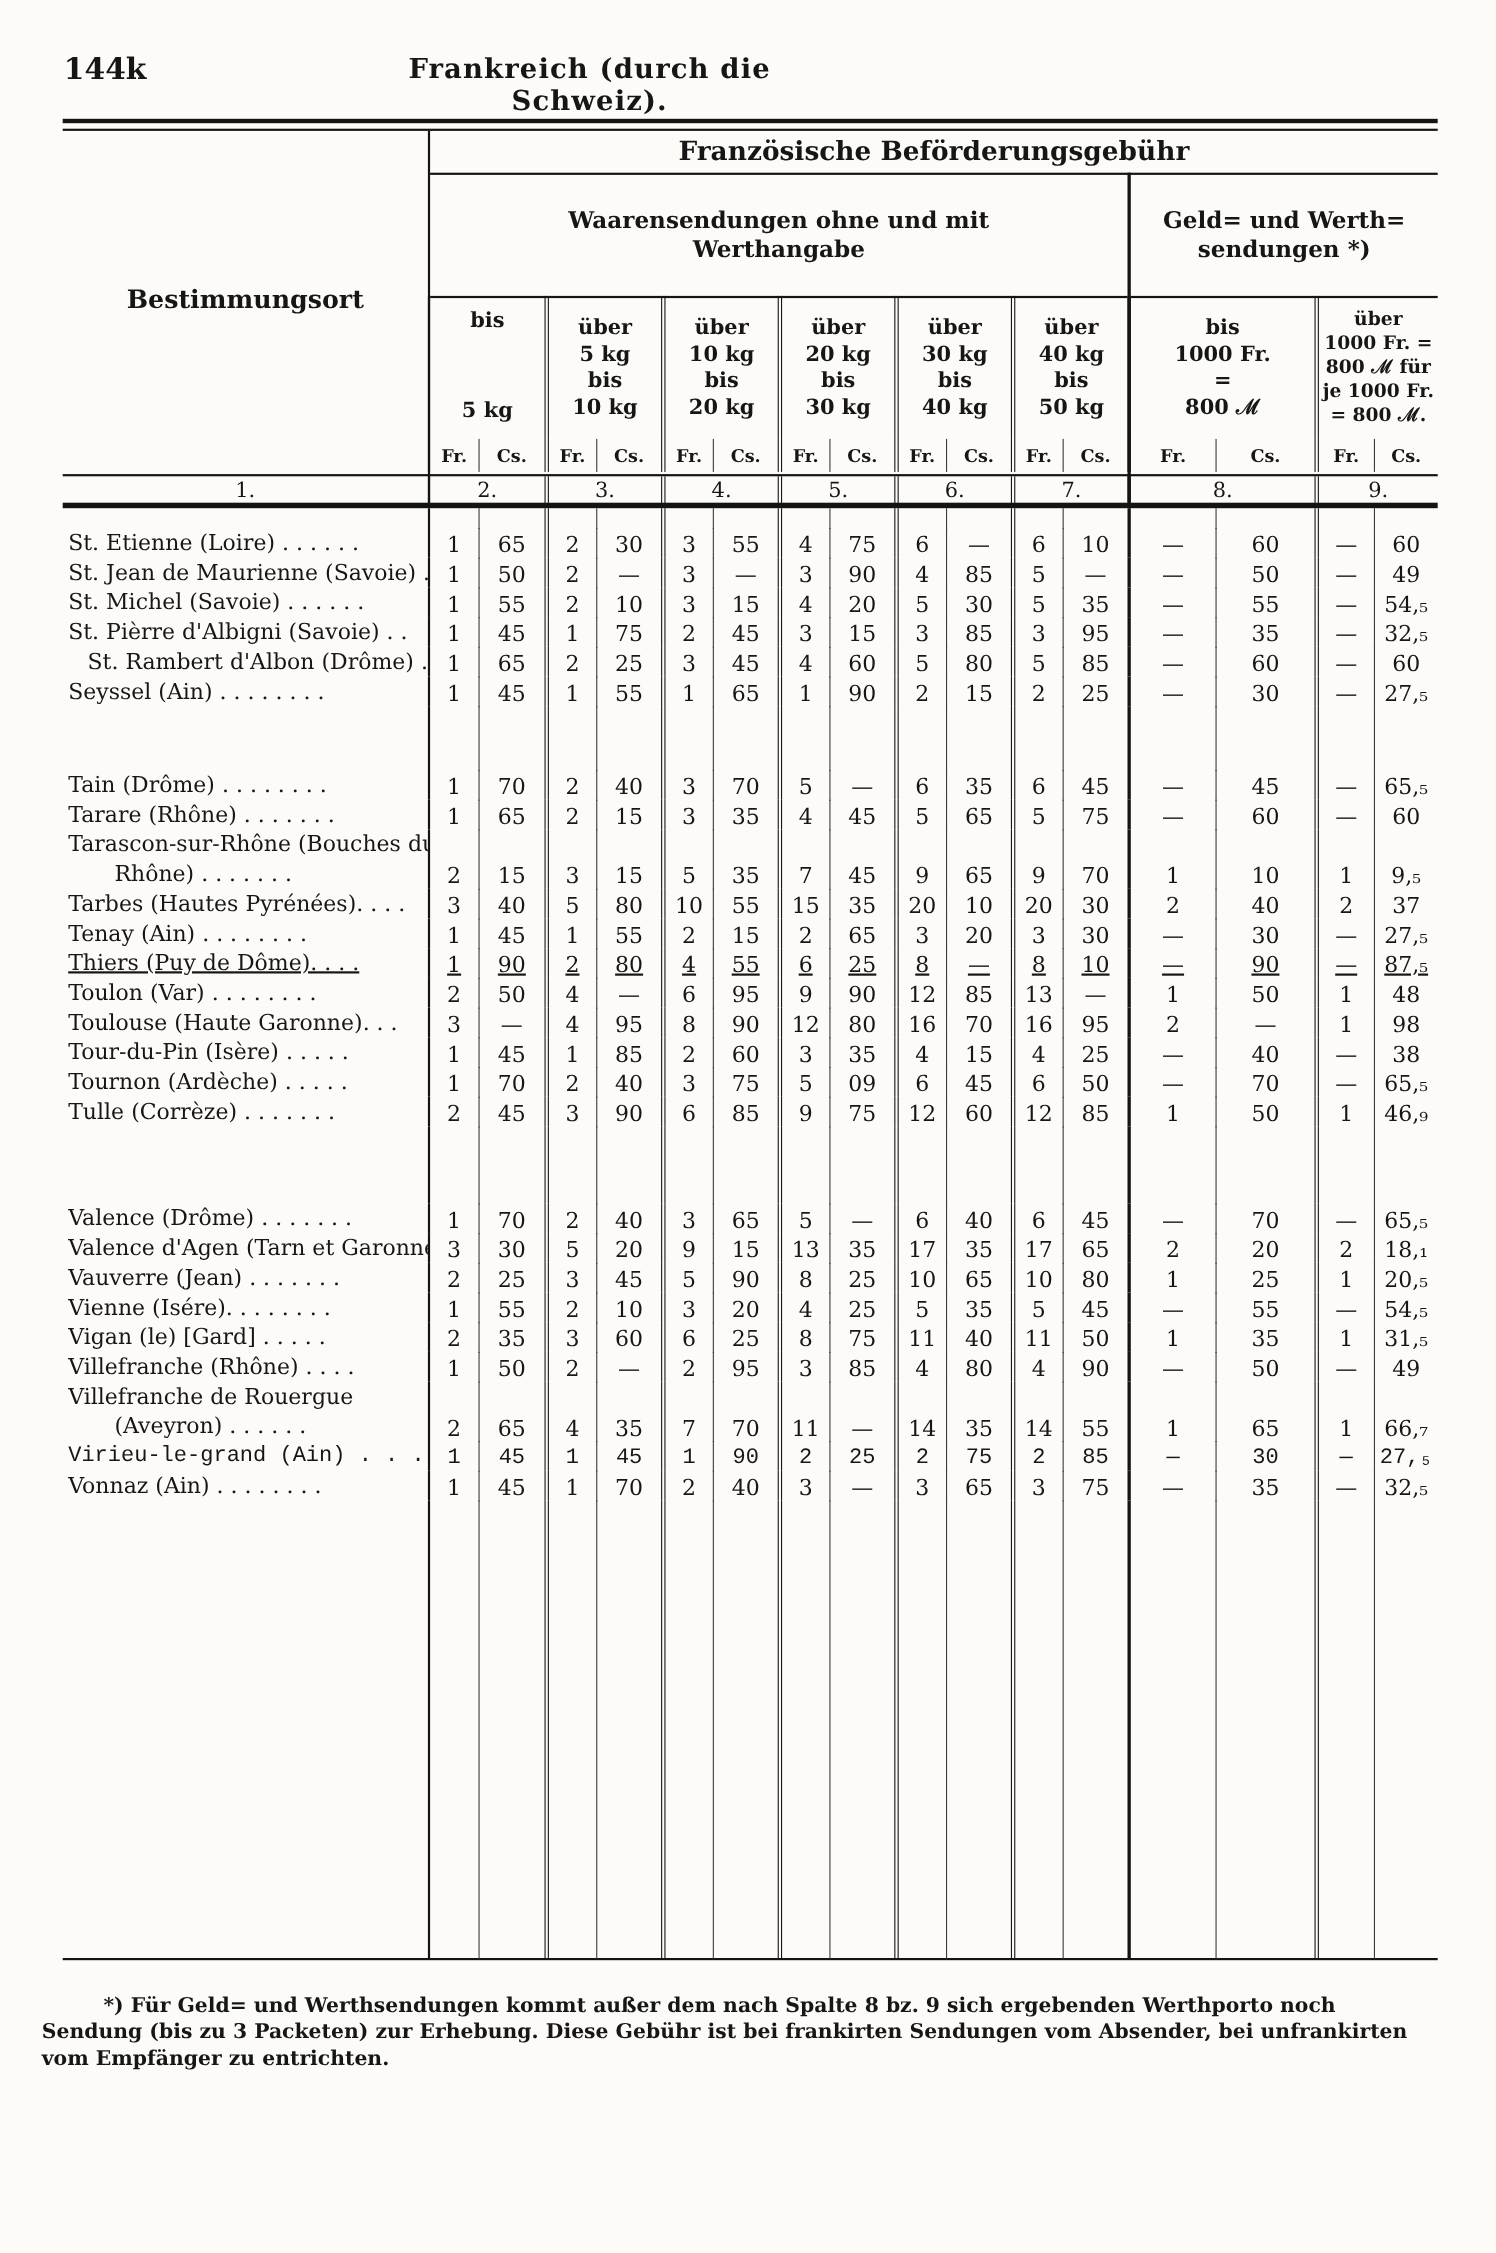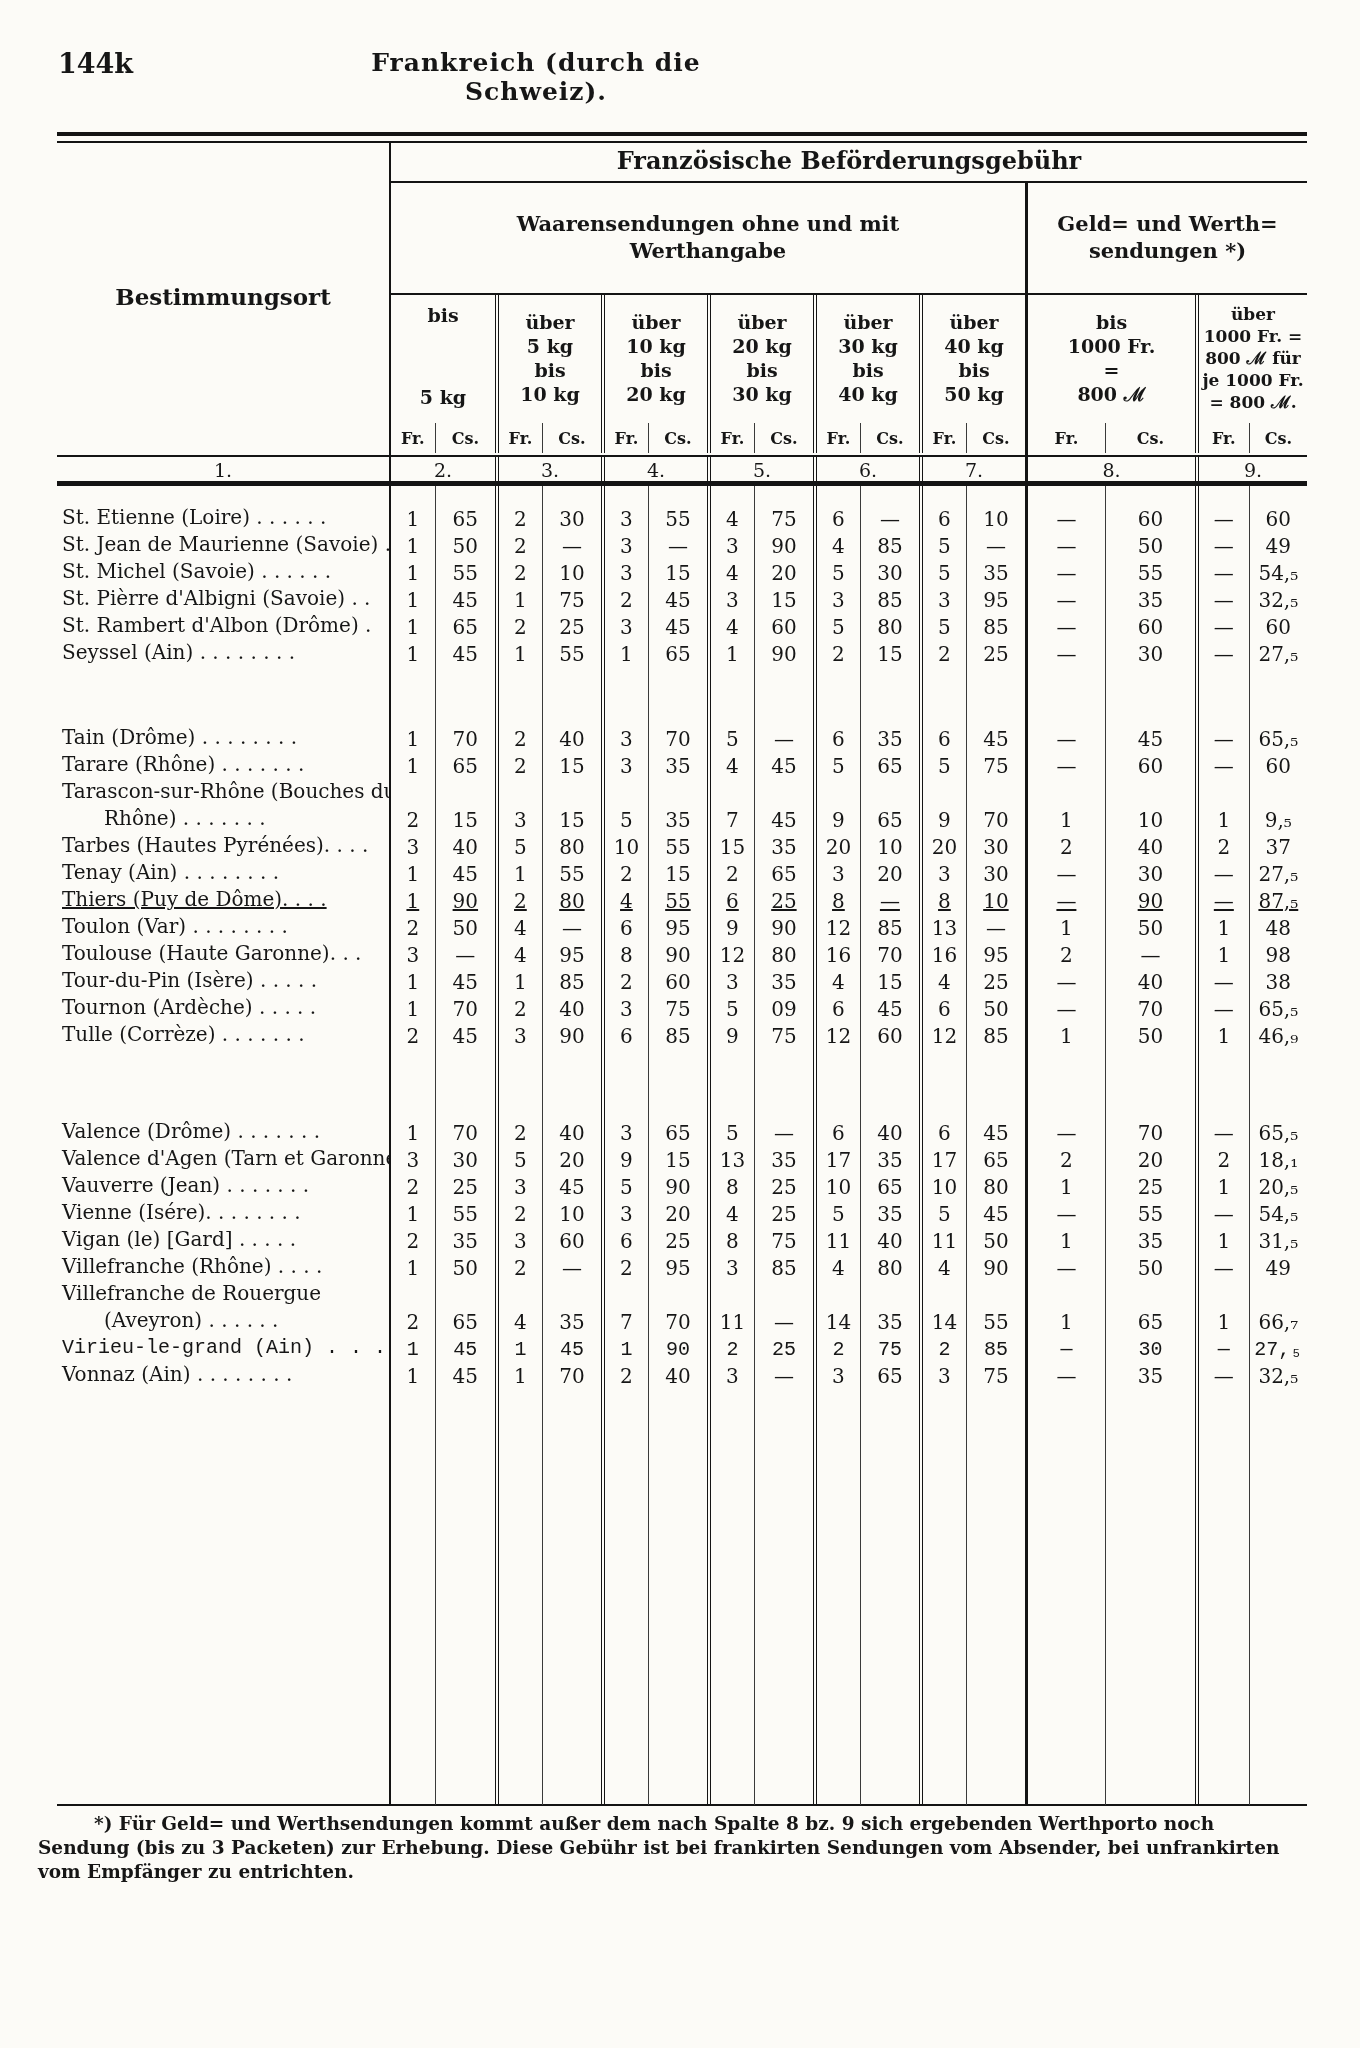--- a/index.html
+++ b/index.html
@@ -7,21 +7,21 @@
     width:1360px;height:2048px;position:relative;
     background:#fcfbf7;color:#161616;
     font-family:"DejaVu Serif", serif;
     overflow:hidden;
   }
   .fraktur{font-weight:bold;font-family:"DejaVu Serif", serif;}
   #pageno{position:absolute;left:58px;top:48px;font-size:27px;font-weight:bold;}
   #ptitle{position:absolute;left:296px;top:48px;width:480px;text-align:center;
           font-size:25px;letter-spacing:1px;}
   
-  #ttable{position:absolute;left:57px;top:132px;width:1250px;}
+  #ttable{position:absolute;left:57px;top:108px;width:1250px;}
   .rule-top{height:5px;border-top:4px solid #141414;border-bottom:2px solid #141414;}
   .rule-heavy{height:0;border-top:5px solid #141414;}
   .rule-bottom{height:0;border-top:2px solid #141414;}
   #hdr{position:relative;height:338px;}
   .vline{position:absolute;background:#141414;}
   #v-name{left:332px;top:0;width:2px;height:338px;}
   #v-geld{left:968px;top:38px;width:3px;height:300px;}
   #main-h{position:absolute;left:334px;top:0;width:916px;height:38px;
           text-align:center;font-size:24px;line-height:36px;border-bottom:2px solid #141414;}
   #bestimm{position:absolute;left:0;top:140px;width:332px;text-align:center;font-size:23px;}
@@ -364,21 +364,21 @@
         </div>
         <div class="cell mny w-c8 bl-thick">
           <span class="fr">—</span>
           <span class="cs">35</span>
         </div>
         <div class="cell mny w-c9 bl-double">
           <span class="fr">—</span>
           <span class="cs">32,₅</span>
         </div>
       </div>
-      <div class="trow" style="height: 27px;">
+      <div class="trow" style="height: 27px; text-align: right;">
         <div class="c-name w-name">
           <div>St. Rambert d'Albon (Drôme)  .</div>
         </div>
         <div class="cell w-std bl-single">
           <span class="fr">1</span>
           <span class="cs">65</span>
         </div>
         <div class="cell w-std bl-double">
           <span class="fr">2</span>
           <span class="cs">25</span>

